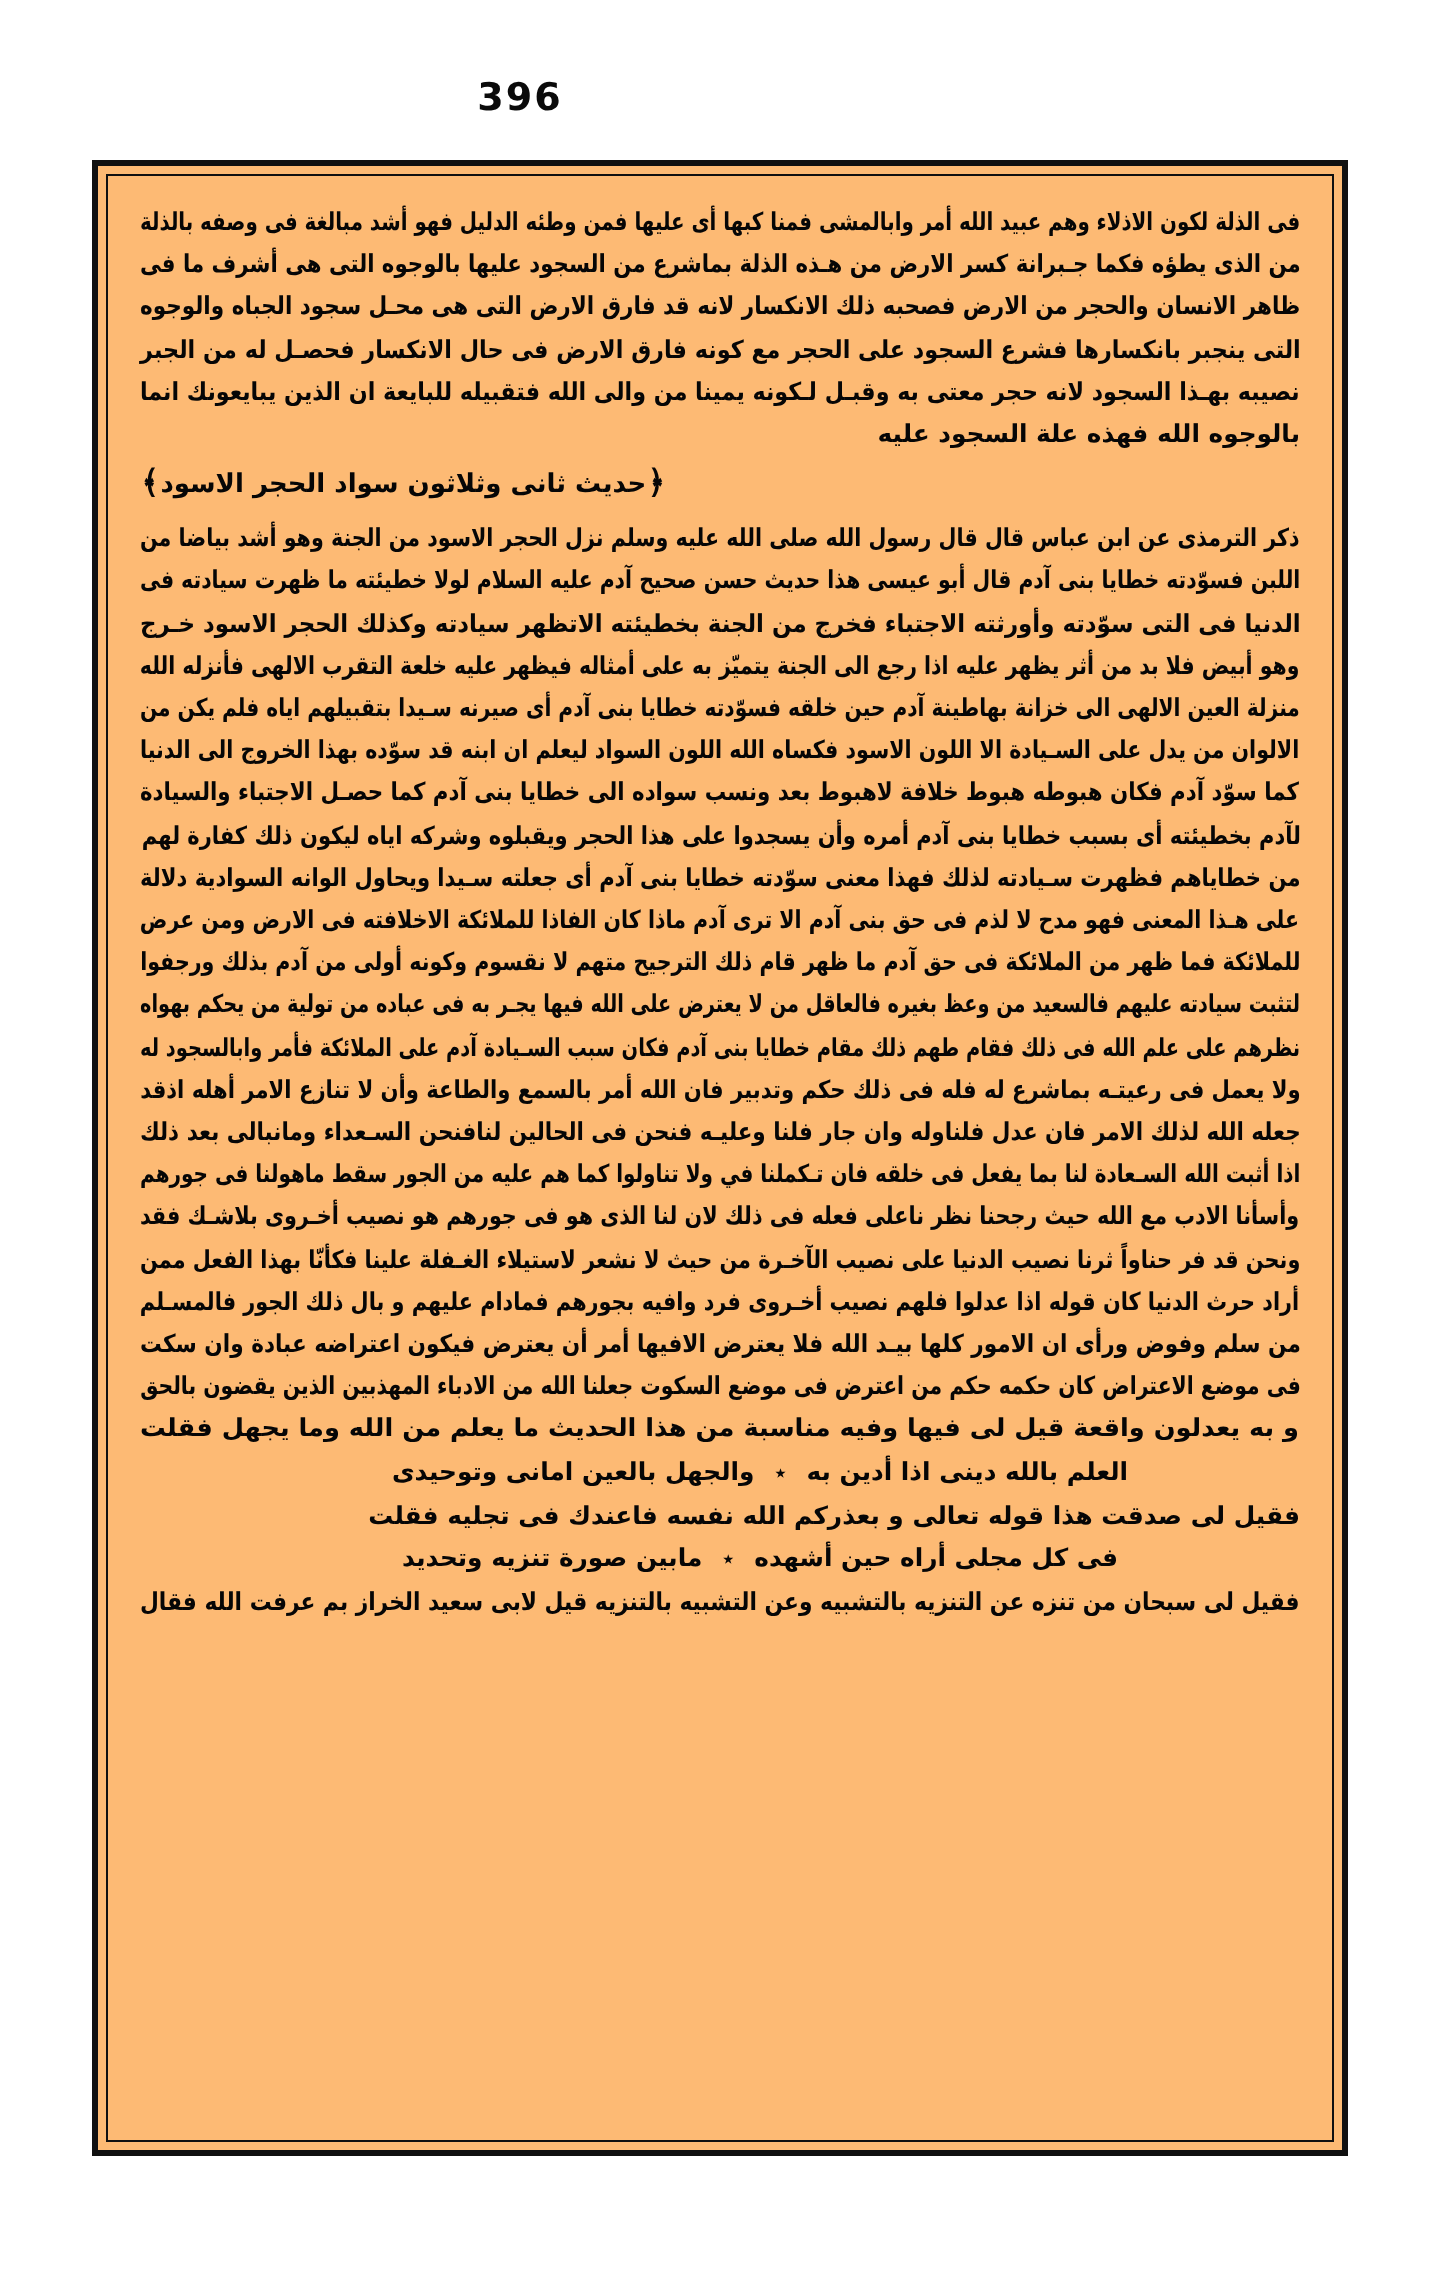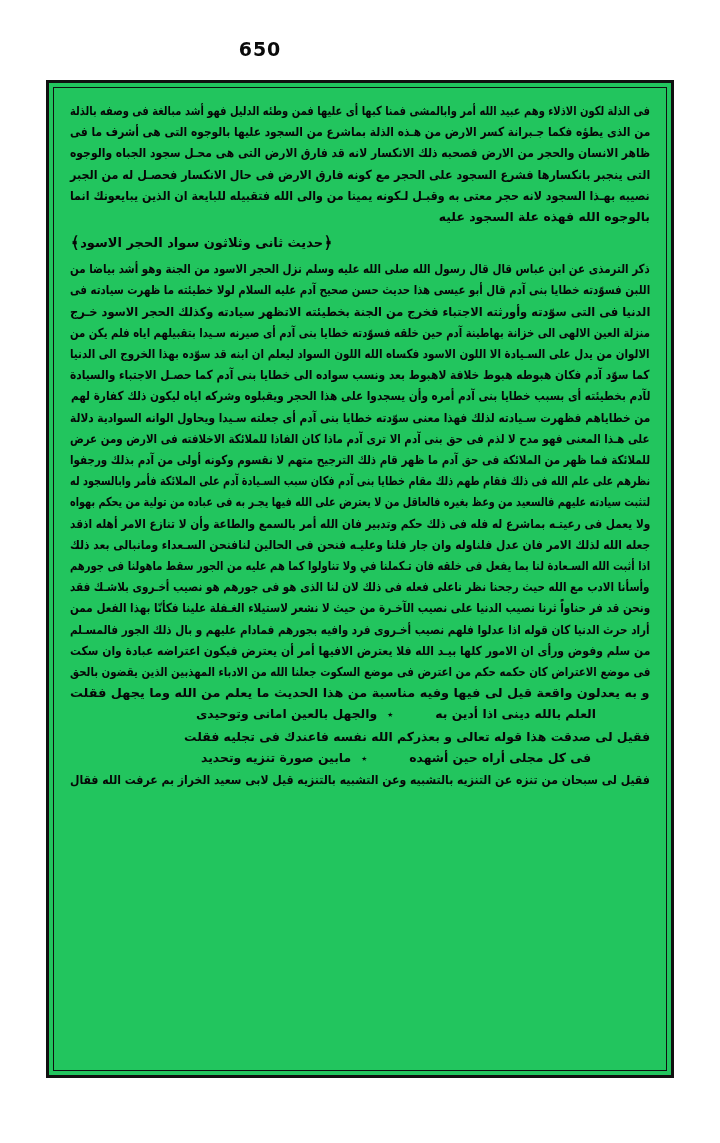--- a/index.html
+++ b/index.html
@@ -32,21 +32,21 @@
 
   
   .frame-outer {
     position: absolute;
     top: 80px;
     left: 46px;
     width: 628px;
     height: 998px;
     box-sizing: border-box;
     border: 3px solid #101010;
-    background: #22c55e;
+    background: #fdba74;
   }
   .frame-inner {
     position: absolute;
     top: 4px;
     left: 4px;
     right: 4px;
     bottom: 4px;
     border: 1px solid #101010;
     box-sizing: border-box;
   }
@@ -109,26 +109,26 @@
     font-weight: bold;
     color: #060606;
     padding-left: 40px;
   }
   .verse .sep {
     display: inline-block;
     padding: 0 10px;
     font-size: 11px;
     vertical-align: middle;
   }
-  .verse .hemi { display: inline-block; margin-left: 32px; }
+  .verse .hemi { display: inline-block; }
 </style>
 </head>
 <body>
 
-<div class="folio">650</div>
+<div class="folio">396</div>
 
 <div class="frame-outer">
   <div class="frame-inner">
     <div class="column">
 
       <div>
         <span class="tline just">
             <span style="display: inline-block; transform-origin: right center; transform: scaleX(0.7989);">فى الذلة لكون الاذلاء وهم عبيد الله أمر وابالمشى فمنا كبها أى عليها فمن وطئه الدليل فهو أشد مبالغة فى وصفه بالذلة</span>
           </span>
         <span class="tline just">
@@ -154,20 +154,23 @@
         <span class="tline just">
             <span style="display: inline-block; transform-origin: right center; transform: scaleX(0.8321);">ذكر الترمذى عن ابن عباس قال قال رسول الله صلى الله عليه وسلم نزل الحجر الاسود من الجنة وهو أشد بياضا من</span>
           </span>
         <span class="tline just">
             <span style="display: inline-block; transform-origin: right center; transform: scaleX(0.8227);">اللبن فسوّدته خطايا بنى آدم قال أبو عيسى هذا حديث حسن صحيح آدم عليه السلام لولا خطيئته ما ظهرت سيادته فى</span>
           </span>
         <span class="tline just">
             <span style="display: inline-block; transform-origin: right center; transform: scaleX(0.9236);">الدنيا فى التى سوّدته وأورثته الاجتباء فخرج من الجنة بخطيئته الاتظهر سيادته وكذلك الحجر الاسود خـرج</span>
           </span>
         <span class="tline just">
+            <span style="display: inline-block; transform-origin: right center; transform: scaleX(0.8239);">وهو أبيض فلا بد من أثر يظهر عليه اذا رجع الى الجنة يتميّز به على أمثاله فيظهر عليه خلعة التقرب الالهى فأنزله الله</span>
+          </span>
+        <span class="tline just">
             <span style="display: inline-block; transform-origin: right center; transform: scaleX(0.8135);">منزلة العين الالهى الى خزانة بهاطينة آدم حين خلقه فسوّدته خطايا بنى آدم أى صيرنه سـيدا بتقبيلهم اياه فلم يكن من</span>
           </span>
         <span class="tline just">
             <span style="display: inline-block; transform-origin: right center; transform: scaleX(0.8309);">الالوان من يدل على السـيادة الا اللون الاسود فكساه الله اللون السواد ليعلم ان ابنه قد سوّده بهذا الخروج الى الدنيا</span>
           </span>
         <span class="tline just">
             <span style="display: inline-block; transform-origin: right center; transform: scaleX(0.8618);">كما سوّد آدم فكان هبوطه هبوط خلافة لاهبوط بعد ونسب سواده الى خطايا بنى آدم كما حصـل الاجتباء والسيادة</span>
           </span>
         <span class="tline just">
             <span style="display: inline-block; transform-origin: right center; transform: scaleX(0.848);">لآدم بخطيئته أى بسبب خطايا بنى آدم أمره وأن يسجدوا على هذا الحجر ويقبلوه وشركه اياه ليكون ذلك كفارة لهم</span>
@@ -175,24 +178,24 @@
         <span class="tline just">
             <span style="display: inline-block; transform-origin: right center; transform: scaleX(0.8517);">من خطاياهم فظهرت سـيادته لذلك فهذا معنى سوّدته خطايا بنى آدم أى جعلته سـيدا ويحاول الوانه السوادية دلالة</span>
           </span>
         <span class="tline just">
             <span style="display: inline-block; transform-origin: right center; transform: scaleX(0.8286);">على هـذا المعنى فهو مدح لا لذم فى حق بنى آدم الا ترى آدم ماذا كان الفاذا للملائكة الاخلافته فى الارض ومن عرض</span>
           </span>
         <span class="tline just">
             <span style="display: inline-block; transform-origin: right center; transform: scaleX(0.8309);">للملائكة فما ظهر من الملائكة فى حق آدم ما ظهر قام ذلك الترجيح متهم لا نقسوم وكونه أولى من آدم بذلك ورجفوا</span>
           </span>
         <span class="tline just">
+            <span style="display: inline-block; transform-origin: right center; transform: scaleX(0.7785);">لتثبت سيادته عليهم فالسعيد من وعظ بغيره فالعاقل من لا يعترض على الله فيها يجـر به فى عباده من تولية من يحكم بهواه</span>
+          </span>
+        <span class="tline just">
             <span style="display: inline-block; transform-origin: right center; transform: scaleX(0.7827);">نظرهم على علم الله فى ذلك فقام طهم ذلك مقام خطايا بنى آدم فكان سبب السـيادة آدم على الملائكة فأمر وابالسجود له</span>
-          </span>
-        <span class="tline just">
-            <span style="display: inline-block; transform-origin: right center; transform: scaleX(0.7785);">لتثبت سيادته عليهم فالسعيد من وعظ بغيره فالعاقل من لا يعترض على الله فيها يجـر به فى عباده من تولية من يحكم بهواه</span>
           </span>
         <span class="tline just">
             <span style="display: inline-block; transform-origin: right center; transform: scaleX(0.8529);">ولا يعمل فى رعيتـه بماشرع له فله فى ذلك حكم وتدبير فان الله أمر بالسمع والطاعة وأن لا تنازع الامر أهله اذقد</span>
           </span>
         <span class="tline just">
             <span style="display: inline-block; transform-origin: right center; transform: scaleX(0.867);">جعله الله لذلك الامر فان عدل فلناوله وان جار فلنا وعليـه فنحن فى الحالين لنافنحن السـعداء ومانبالى بعد ذلك</span>
           </span>
         <span class="tline just">
             <span style="display: inline-block; transform-origin: right center; transform: scaleX(0.8067);">اذا أثبت الله السـعادة لنا بما يفعل فى خلقه فان تـكملنا في ولا تناولوا كما هم عليه من الجور سقط ماهولنا فى جورهم</span>
           </span>

